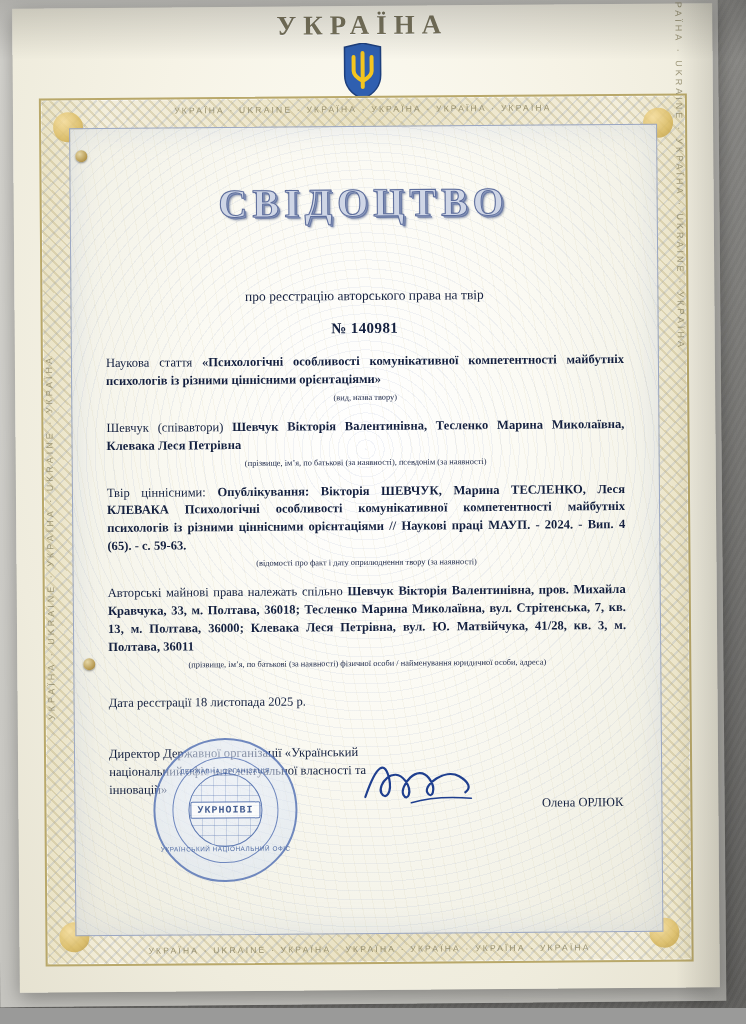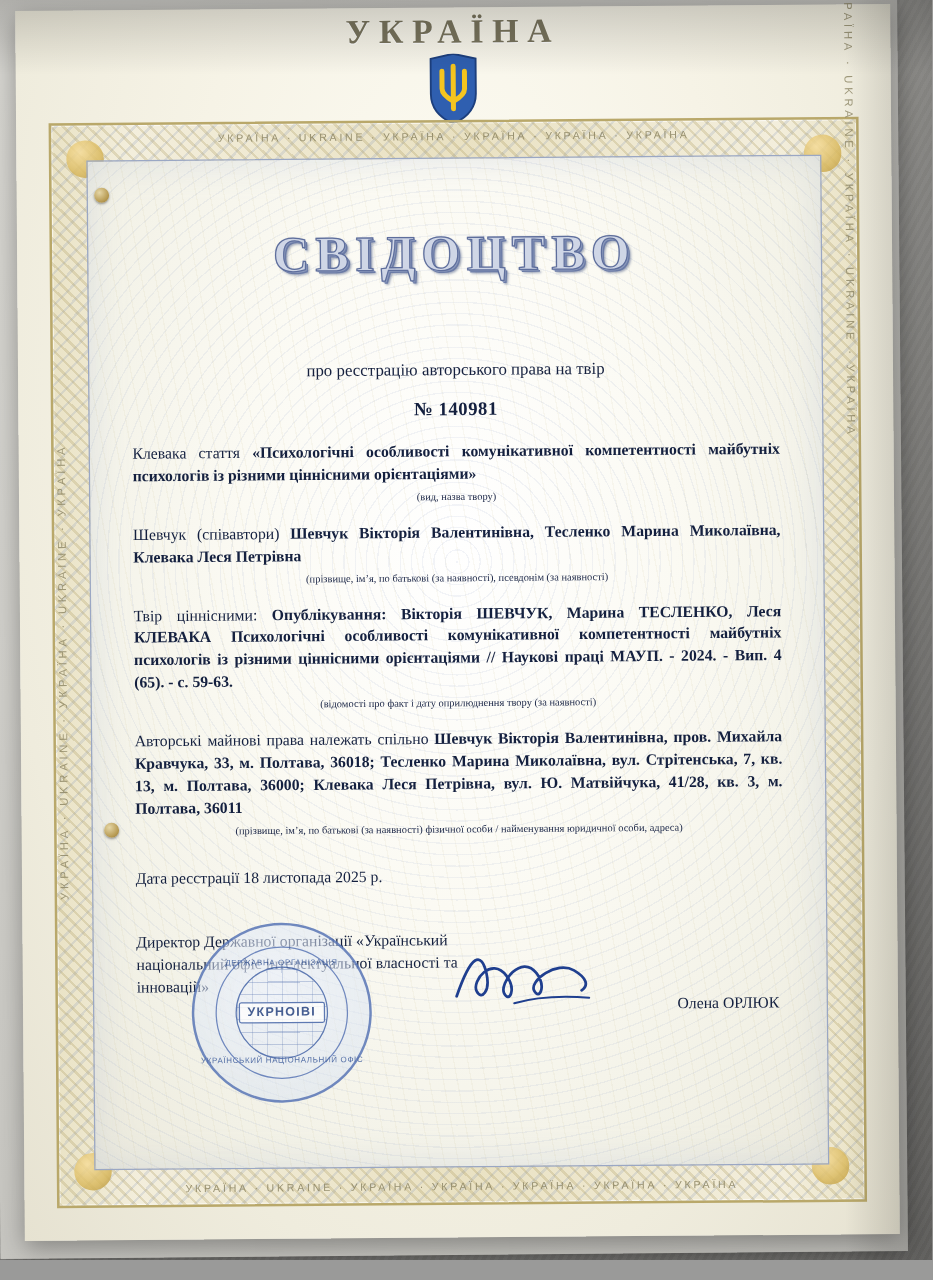--- a/index.html
+++ b/index.html
@@ -268,21 +268,21 @@
       repeating-linear-gradient(0deg, rgba(74,105,171,.35) 0 1px, rgba(255,255,255,0) 1px 10px),
       repeating-linear-gradient(90deg, rgba(74,105,171,.25) 0 1px, rgba(255,255,255,0) 1px 12px);
   }
   .seal-label {
     position: absolute;
     left: 50%; top: 50%;
     transform: translate(-50%, -50%);
     background: rgba(255,255,255,.82);
     border: 1px solid #4a69ab;
     color: #2e4a86;
-    font-family: Liberation Sans, sans-serif;
+    font-family: Liberation Mono, monospace;
     font-size: 10px;
     font-weight: 700;
     letter-spacing: 1px;
     padding: 2px 6px;
     border-radius: 2px;
   }
   .seal-top-text {
     position: absolute;
     top: 9px; left: 50%;
     transform: translateX(-50%);
@@ -362,21 +362,21 @@
     <div class="frame-inner">
       <div class="guilloche"></div>
 
       <div class="content">
 
         <div class="doc-title">СВІДОЦТВО</div>
         <div class="subtitle">про ресстрацію авторського права на твір</div>
         <div class="doc-number">№ 140981</div>
 
         <div class="block">
-          <span>Клевака стаття</span>
+          <span>Наукова стаття</span>
           <b>«Психологічні особливості комунікативної компетентності майбутніх психологів із різними ціннісними орієнтаціями»</b>
         </div>
         <div class="caption">(вид, назва твору)</div>
 
         <div class="block">
           <span>Шевчук (співавтори)</span>
           <b>Шевчук Вікторія Валентинівна, Тесленко Марина Миколаївна, Клевака Леся Петрівна</b>
         </div>
         <div class="caption">(прізвище, ім’я, по батькові (за наявності), псевдонім (за наявності)</div>
 

